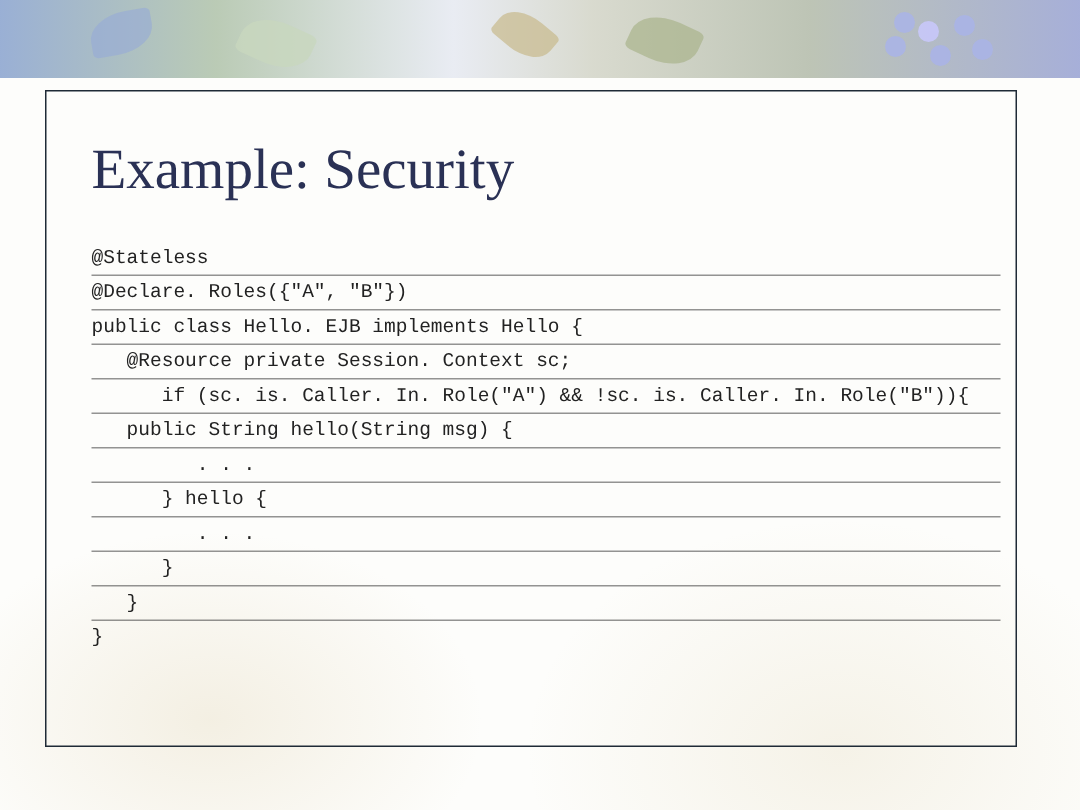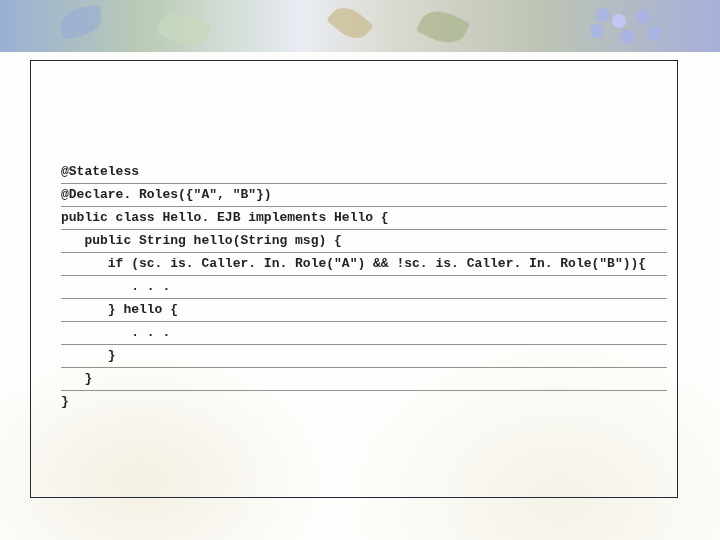--- a/index.html
+++ b/index.html
@@ -75,21 +75,21 @@
     font-size: 38px;
     color: #2a3155;
     font-weight: 400;
   }
   .code {
     position: absolute;
     top: 100px;
     left: 30px;
     right: 10px;
     font-family: "Courier New", Courier, monospace;
-    font-weight: bold;
+    font-weight: normal;
     font-size: 13px;
     color: #222;
     line-height: 1.0;
   }
   .code .line {
     display: block;
     border-bottom: 1px solid rgba(60,60,60,0.55);
     padding: 4px 0 5px 0;
     white-space: pre;
   }
@@ -108,27 +108,29 @@
       <span></span>
         <span></span>
         <span></span>
         <span></span>
         <span></span>
         <span></span>
     </div>
   </div>
 
   <div class="frame">
+    <div class="title">Example: Security</div>
 
     <div class="code">
       <span class="line">@Stateless</span>
       <span class="line">@Declare. Roles({"A", "B"})</span>
       <span class="line">public class Hello. EJB implements Hello {</span>
+      <span class="line">   @Resource private Session. Context sc;</span>
+      <span class="line">      if (sc. is. Caller. In. Role("A") &amp;&amp; !sc. is. Caller. In. Role("B")){</span>
       <span class="line">   public String hello(String msg) {</span>
-      <span class="line">      if (sc. is. Caller. In. Role("A") &amp;&amp; !sc. is. Caller. In. Role("B")){</span>
       <span class="line">         . . .</span>
       <span class="line">      } hello {</span>
       <span class="line">         . . .</span>
       <span class="line">      }</span>
       <span class="line">   }</span>
       <span class="line">}</span>
     </div>
   </div>
 </div>
 

